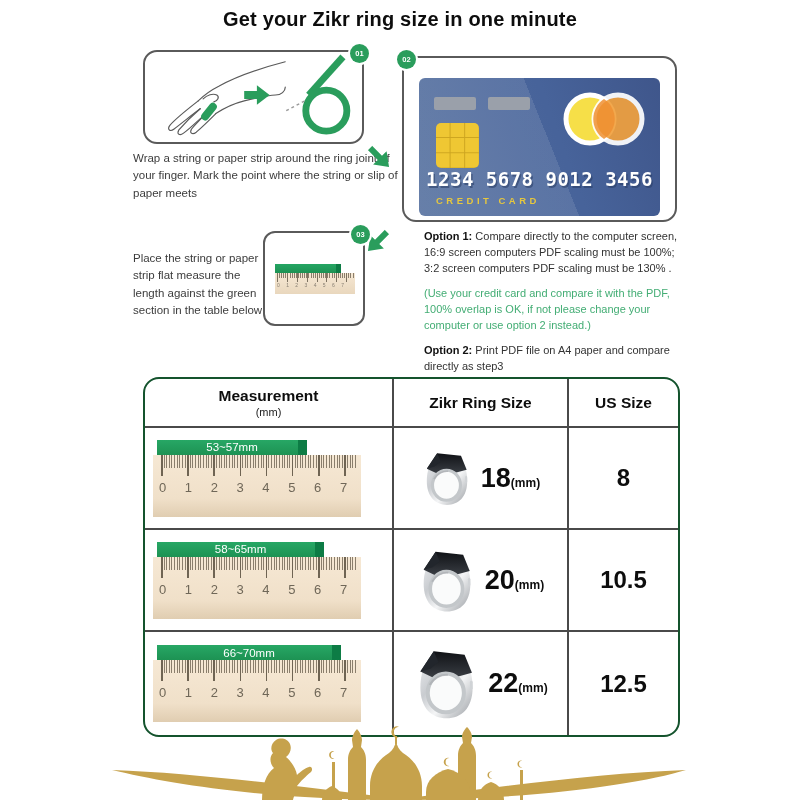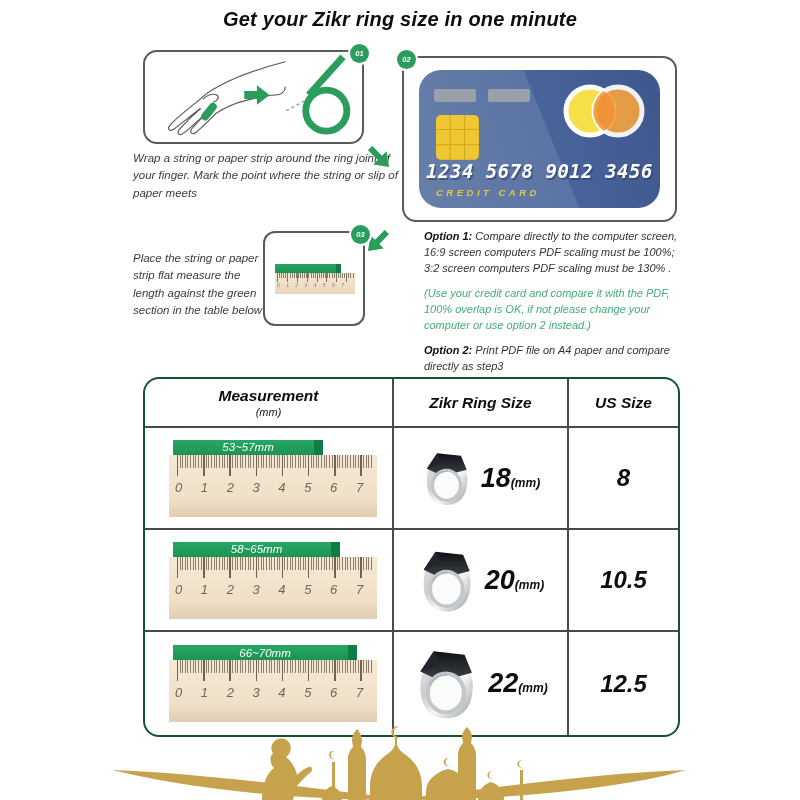--- a/index.html
+++ b/index.html
@@ -1,17 +1,17 @@
 <!DOCTYPE html>
 <html><head>
 <meta charset="utf-8">
 <style>
   html,body{margin:0;padding:0;background:#fff;}
   .page{position:relative;width:736px;height:800px;background:#fff;overflow:hidden;
-        font-family:"Liberation Sans",sans-serif;color:#222;font-style:italic;}
+        font-family:"Liberation Sans",sans-serif;color:#222;}
 
   .page-title{position:absolute;left:0;top:8px;width:800px;text-align:center;
               font-size:20px;font-weight:bold;color:#0d0d0d;letter-spacing:.2px;}
 
   
   .box{position:absolute;border:2px solid #5a5a5a;border-radius:14px;background:#fff;}
   #box1{left:143px;top:50px;width:217px;height:90px;}
   #box2{left:402px;top:56px;width:271px;height:162px;}
   #box3{left:263px;top:231px;width:98px;height:91px;border-radius:12px;}
 
@@ -24,21 +24,21 @@
 
   .caption{position:absolute;font-size:11.5px;color:#3c3c3c;line-height:1.5;}
   #cap1{left:133px;top:150px;width:274px;}
   #cap3{left:133px;top:240px;width:132px;margin-top:10px;}
 
   .flow-arrow{position:absolute;width:27px;height:21px;}
   #arrow-se{left:366px;top:147px;transform:rotate(45deg);}
   #arrow-sw{left:364px;top:231px;transform:rotate(135deg);}
 
   
-  .card{position:absolute;left:15px;top:12px;width:241px;height:138px;border-radius:22px;
+  .card{position:absolute;left:15px;top:20px;width:241px;height:138px;border-radius:6px;
         background:linear-gradient(250deg,#3f568b 0%,#47639a 42%,#47639a 43%,#56719f 100%);
         overflow:hidden;}
   .card-sheen{position:absolute;inset:0;
         background:linear-gradient(248deg,transparent 46%,rgba(255,255,255,.10) 46%);}
   .card-bar{position:absolute;top:19px;height:13px;width:42px;background:#9aa0aa;border-radius:2px;}
   .bar1{left:15px;} .bar2{left:69px;}
   .chip{position:absolute;left:17px;top:45px;width:43px;height:45px;background:#efc733;
         border-radius:5px;
         background-image:linear-gradient(#cda520 1px,transparent 1px),
                          linear-gradient(90deg,#cda520 1px,transparent 1px);
@@ -73,21 +73,21 @@
   #size-table{position:absolute;left:143px;top:377px;width:533px;height:356px;
         border:2px solid #14532d;border-radius:16px;overflow:hidden;background:#fff;
         display:grid;grid-template-columns:249px 175px 1fr;grid-template-rows:49px 102px 102px 1fr;}
   .cell{border-right:2px solid #4a4a4a;border-bottom:2px solid #4a4a4a;
         display:flex;align-items:center;justify-content:center;box-sizing:border-box;}
   .cell.last-col{border-right:none;}
   .cell.last-row{border-bottom:none;}
   .hdr{flex-direction:column;font-weight:bold;font-size:15.5px;color:#0d0d0d;}
   .hdr .sub{font-weight:normal;font-size:11px;color:#222;margin-top:1px;}
 
-  .meas-cell{justify-content:flex-start;padding-left:24px;}
+  .meas-cell{justify-content:flex-start;padding-left:8px;}
   .ruler-wrap{position:relative;width:210px;height:77px;}
   .strip{position:absolute;left:4px;top:0;height:15px;background:linear-gradient(#27a765,#1d9253);
         display:flex;align-items:center;justify-content:center;color:#fff;font-size:11.5px;}
   .strip::after{content:'';position:absolute;right:0;top:0;bottom:0;width:9px;background:#0d7c45;}
   .s1{width:150px;} .s2{width:167px;} .s3{width:184px;}
   .ruler-body{position:absolute;left:0;top:15px;width:208px;height:62px;
         background:linear-gradient(#f6e8d4,#f0e0c9 70%,#e0cdb1);}
   .ruler-body::before{content:'';position:absolute;left:8px;right:4px;top:0;height:13px;
         background:repeating-linear-gradient(90deg,#8a7e6c 0 1px,transparent 1px 2.62px);}
   .ruler-body::after{content:'';position:absolute;left:8px;right:4px;top:0;height:21px;

